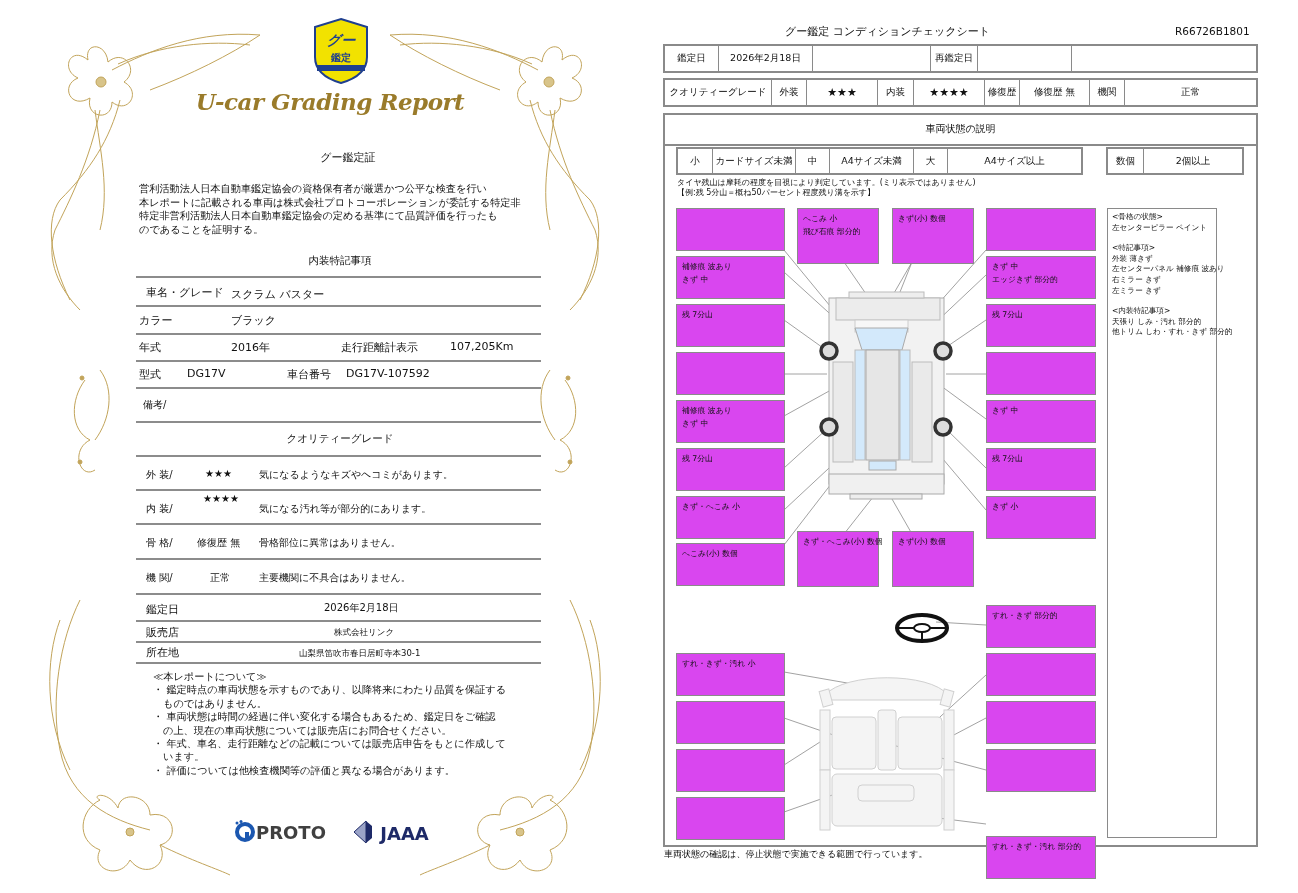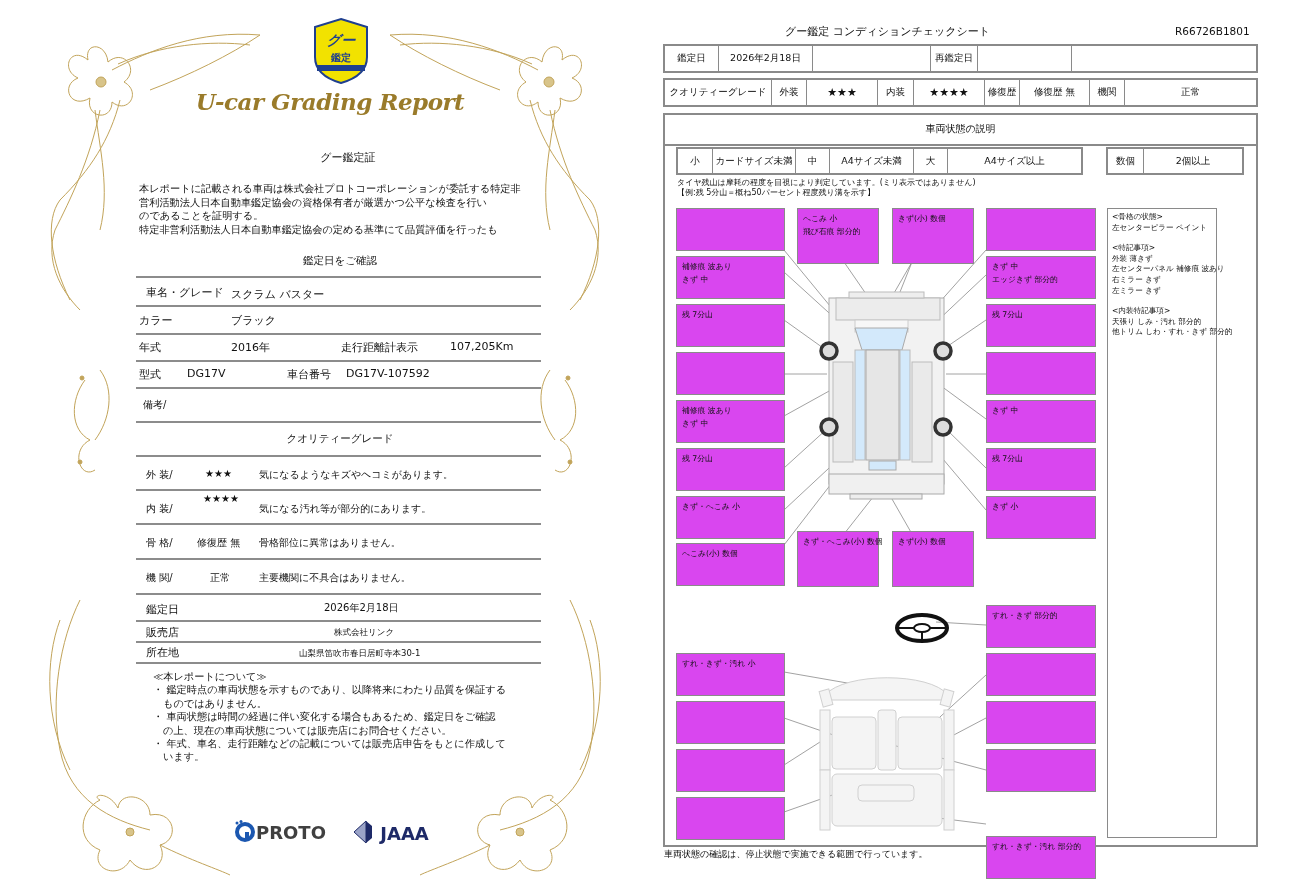--- a/index.html
+++ b/index.html
@@ -94,27 +94,27 @@
     <path d="M30 2 L56 10 L56 40 C56 54 44 62 30 66 C16 62 4 54 4 40 L4 10 Z" fill="#f2e200" stroke="#1f3f8f" stroke-width="2"></path>
     <text x="30" y="28" text-anchor="middle" font-size="14" font-weight="bold" fill="#1f3f8f" font-family="DejaVu Sans, sans-serif" font-style="italic">グー</text>
     <text x="30" y="44" text-anchor="middle" font-size="10" font-weight="bold" fill="#1f3f8f" font-family="DejaVu Sans, sans-serif">鑑定</text>
     <rect x="6" y="48" width="48" height="6" fill="#1f3f8f"></rect>
   </svg>
 
   <div class="report-title">U-car Grading Report</div>
   <div class="cert-sub">グー鑑定証</div>
 
   <div class="intro">
+    <div>営利活動法人日本自動車鑑定協会の資格保有者が厳選かつ公平な検査を行い</div>
     <div>本レポートに記載される車両は株式会社プロトコーポレーションが委託する特定非</div>
-    <div>営利活動法人日本自動車鑑定協会の資格保有者が厳選かつ公平な検査を行い</div>
+    <div>特定非営利活動法人日本自動車鑑定協会の定める基準にて品質評価を行ったも</div>
     <div>のであることを証明する。</div>
-    <div>特定非営利活動法人日本自動車鑑定協会の定める基準にて品質評価を行ったも</div>
   </div>
 
-  <div class="spec-title">鑑定日をご確認</div>
+  <div class="spec-title">内装特記事項</div>
 
   <div class="rule" style="top:276px"></div>
   <div class="row-text" style="left:146px;top:285px">車名・グレード</div>
   <div class="row-text" style="left:231px;top:287px">スクラム バスター</div>
 
   <div class="rule" style="top:305px"></div>
   <div class="row-text" style="left:139px;top:313px">カラー</div>
   <div class="row-text" style="left:231px;top:313px">ブラック</div>
 
   <div class="rule" style="top:333px"></div>
@@ -170,20 +170,21 @@
   <div class="rule" style="top:662px"></div>
 
   <div class="notes">
     <div>≪本レポートについて≫</div>
     <div>・ 鑑定時点の車両状態を示すものであり、以降将来にわたり品質を保証する</div>
     <div class="indent">ものではありません。</div>
     <div>・ 車両状態は時間の経過に伴い変化する場合もあるため、鑑定日をご確認</div>
     <div class="indent">の上、現在の車両状態については販売店にお問合せください。</div>
     <div>・ 年式、車名、走行距離などの記載については販売店申告をもとに作成して</div>
     <div class="indent">います。</div>
+    <div>・ 評価については他検査機関等の評価と異なる場合があります。</div>
   </div>
 
   <div class="logo-proto">
     <svg class="proto-mark" viewBox="0 0 22 22">
       <circle cx="11" cy="12" r="8" fill="none" stroke="#1b57b0" stroke-width="4"></circle>
       <rect x="11" y="12" width="4" height="8" fill="#1b57b0"></rect>
       <circle cx="3" cy="3" r="1.5" fill="#1b57b0"></circle>
         <circle cx="7" cy="1.5" r="1.5" fill="#1b57b0"></circle>
     </svg><span>PROTO</span>
   </div>

